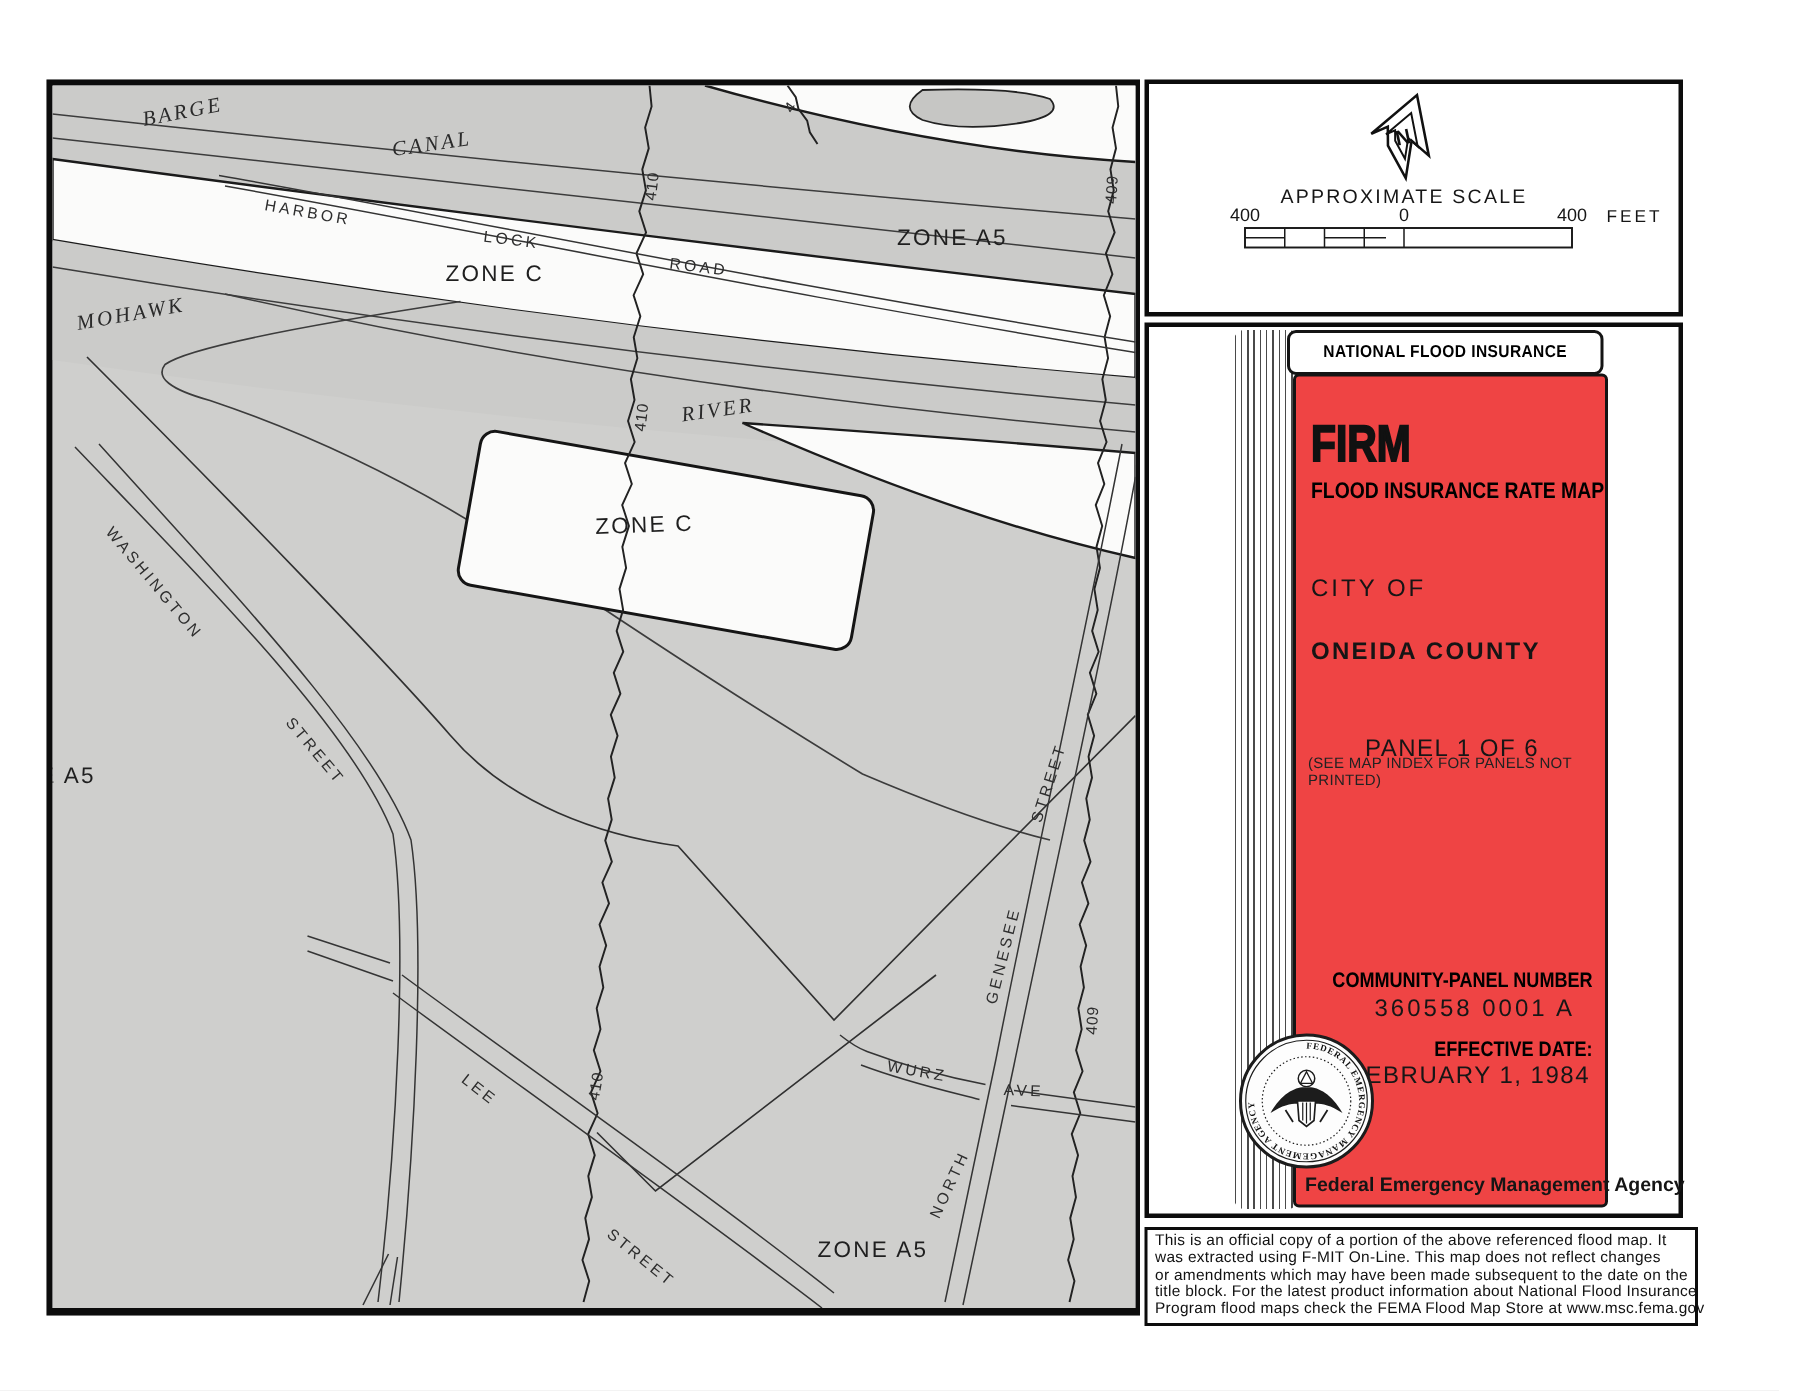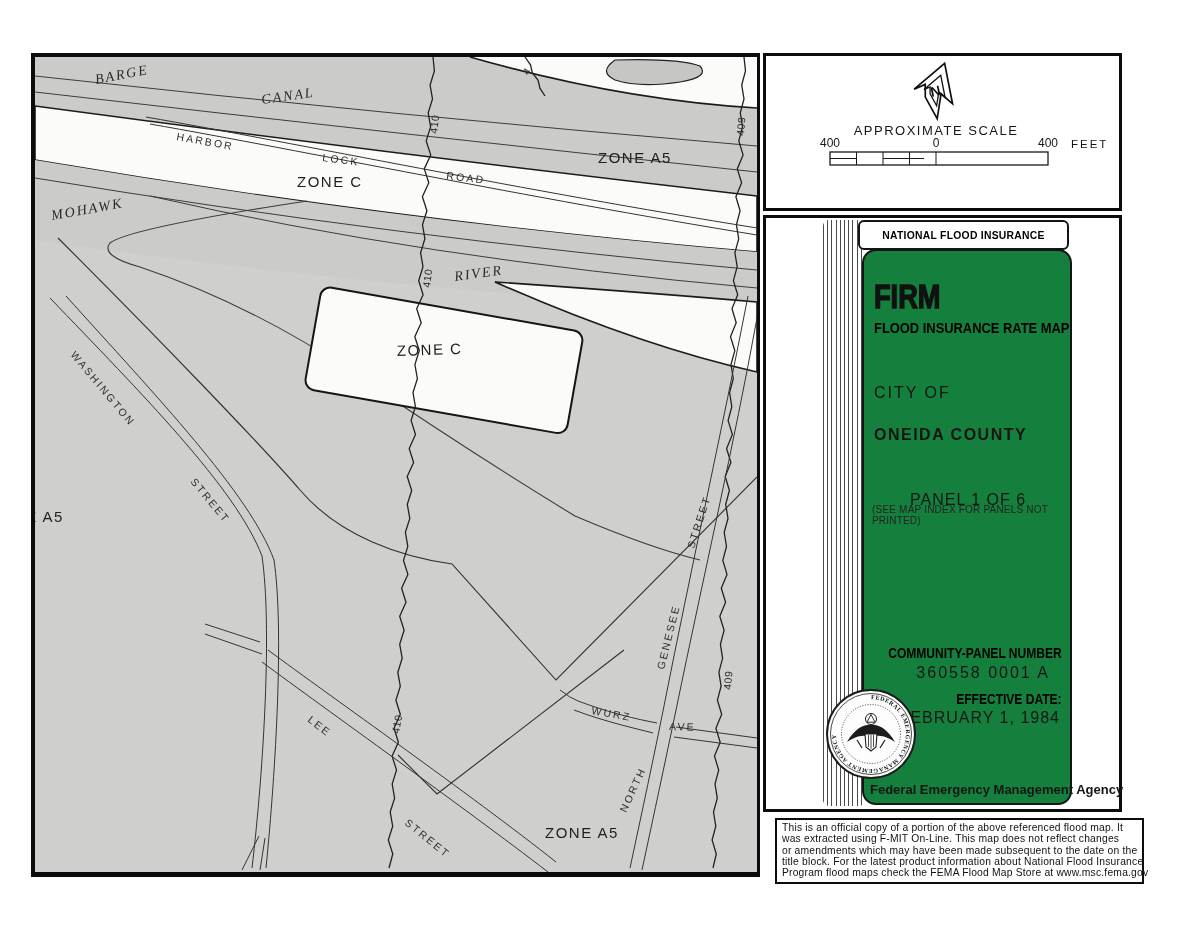--- a/index.html
+++ b/index.html
@@ -22,21 +22,21 @@
   #note-box span{display:block;white-space:nowrap;letter-spacing:.2px;}
   
   #pinstripes{left:57px;top:2px;width:42px;height:586px;
     background:repeating-linear-gradient(to right,#4a4a4a 0 1px,transparent 1px 4.2px);
     border-radius:6px;}
   #nfip-box{left:92px;top:2px;width:207px;height:26px;border:2px solid #141414;border-radius:6px;
     background:#fff;text-align:center;line-height:26px;}
   #nfip-box .t{display:inline-block;font-weight:bold;font-size:11.5px;letter-spacing:.3px;
     transform:scaleX(.9);transform-origin:center;}
   #firm-box{left:96px;top:31px;width:206px;height:552px;border:2.5px solid #141414;
-    border-radius:14px;background:#15803d;}
+    border-radius:4px;background:#ef4444;}
   .cond{font-weight:bold;transform:scaleX(.86);transform-origin:left;white-space:nowrap;}
   .cond-r{font-weight:bold;transform:scaleX(.86);transform-origin:right;white-space:nowrap;}
   .firm-logo{font-weight:bold;font-size:34px;-webkit-text-stroke:1.4px #111;letter-spacing:0;
     transform:scaleX(.8);transform-origin:left;color:#111;}
   .serifline{font-family:Liberation Sans, sans-serif;color:#151515;white-space:nowrap;}
   #seal{left:57px;top:468px;width:96px;height:96px;}
 </style>
 </head>
 <body>
 
@@ -192,19 +192,19 @@
       <path d="M-6,0 L6,0 L5,13 L0,17 L-5,13 Z" fill="#fff" stroke="#1c1c1c" stroke-width="1.1"></path>
       <line x1="-2.5" y1="1" x2="-2.5" y2="13" stroke="#1c1c1c" stroke-width=".8"></line>
       <line x1="0" y1="1" x2="0" y2="15" stroke="#1c1c1c" stroke-width=".8"></line>
       <line x1="2.5" y1="1" x2="2.5" y2="13" stroke="#1c1c1c" stroke-width=".8"></line>
       <line x1="-14" y1="6" x2="-9" y2="14" stroke="#1c1c1c" stroke-width="1.2"></line>
       <line x1="14" y1="6" x2="9" y2="14" stroke="#1c1c1c" stroke-width="1.2"></line>
     </g>
   </svg>
 </div>
 
-<div id="note-box" class="abs" style="border:2px solid #0c0c0c;background:#fff;margin-left:12px;">
+<div id="note-box" class="abs" style="border:2px solid #0c0c0c;background:#fff;">
   <span>This is an official copy of a portion of the above referenced flood map.  It</span>
   <span>was extracted using F-MIT On-Line.  This map does not reflect changes</span>
   <span>or amendments which may have been made subsequent to the date on the</span>
   <span>title block.   For the latest product information about National Flood Insurance</span>
   <span>Program flood maps check the FEMA Flood Map Store at www.msc.fema.gov</span>
 </div>
 
 </body></html>

